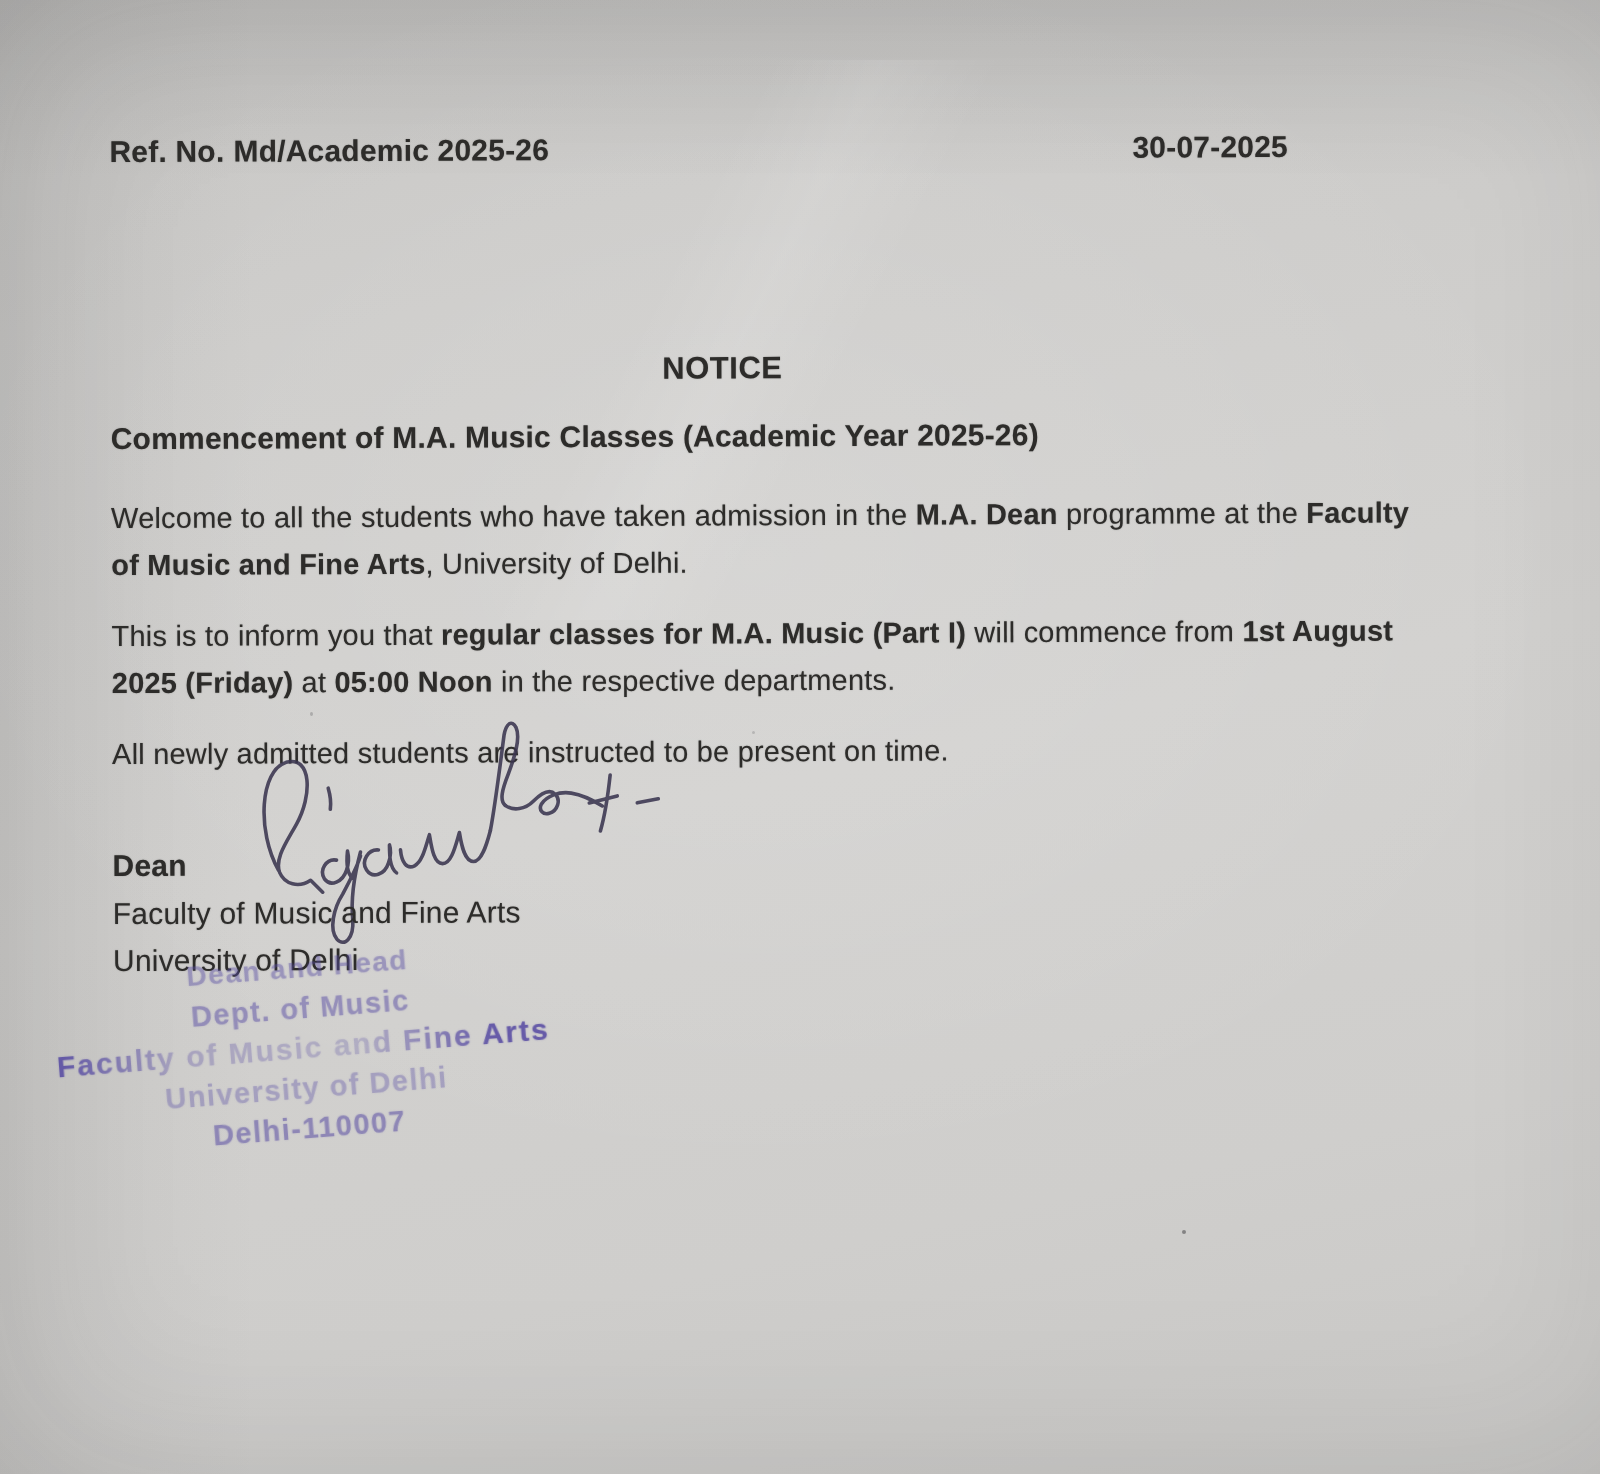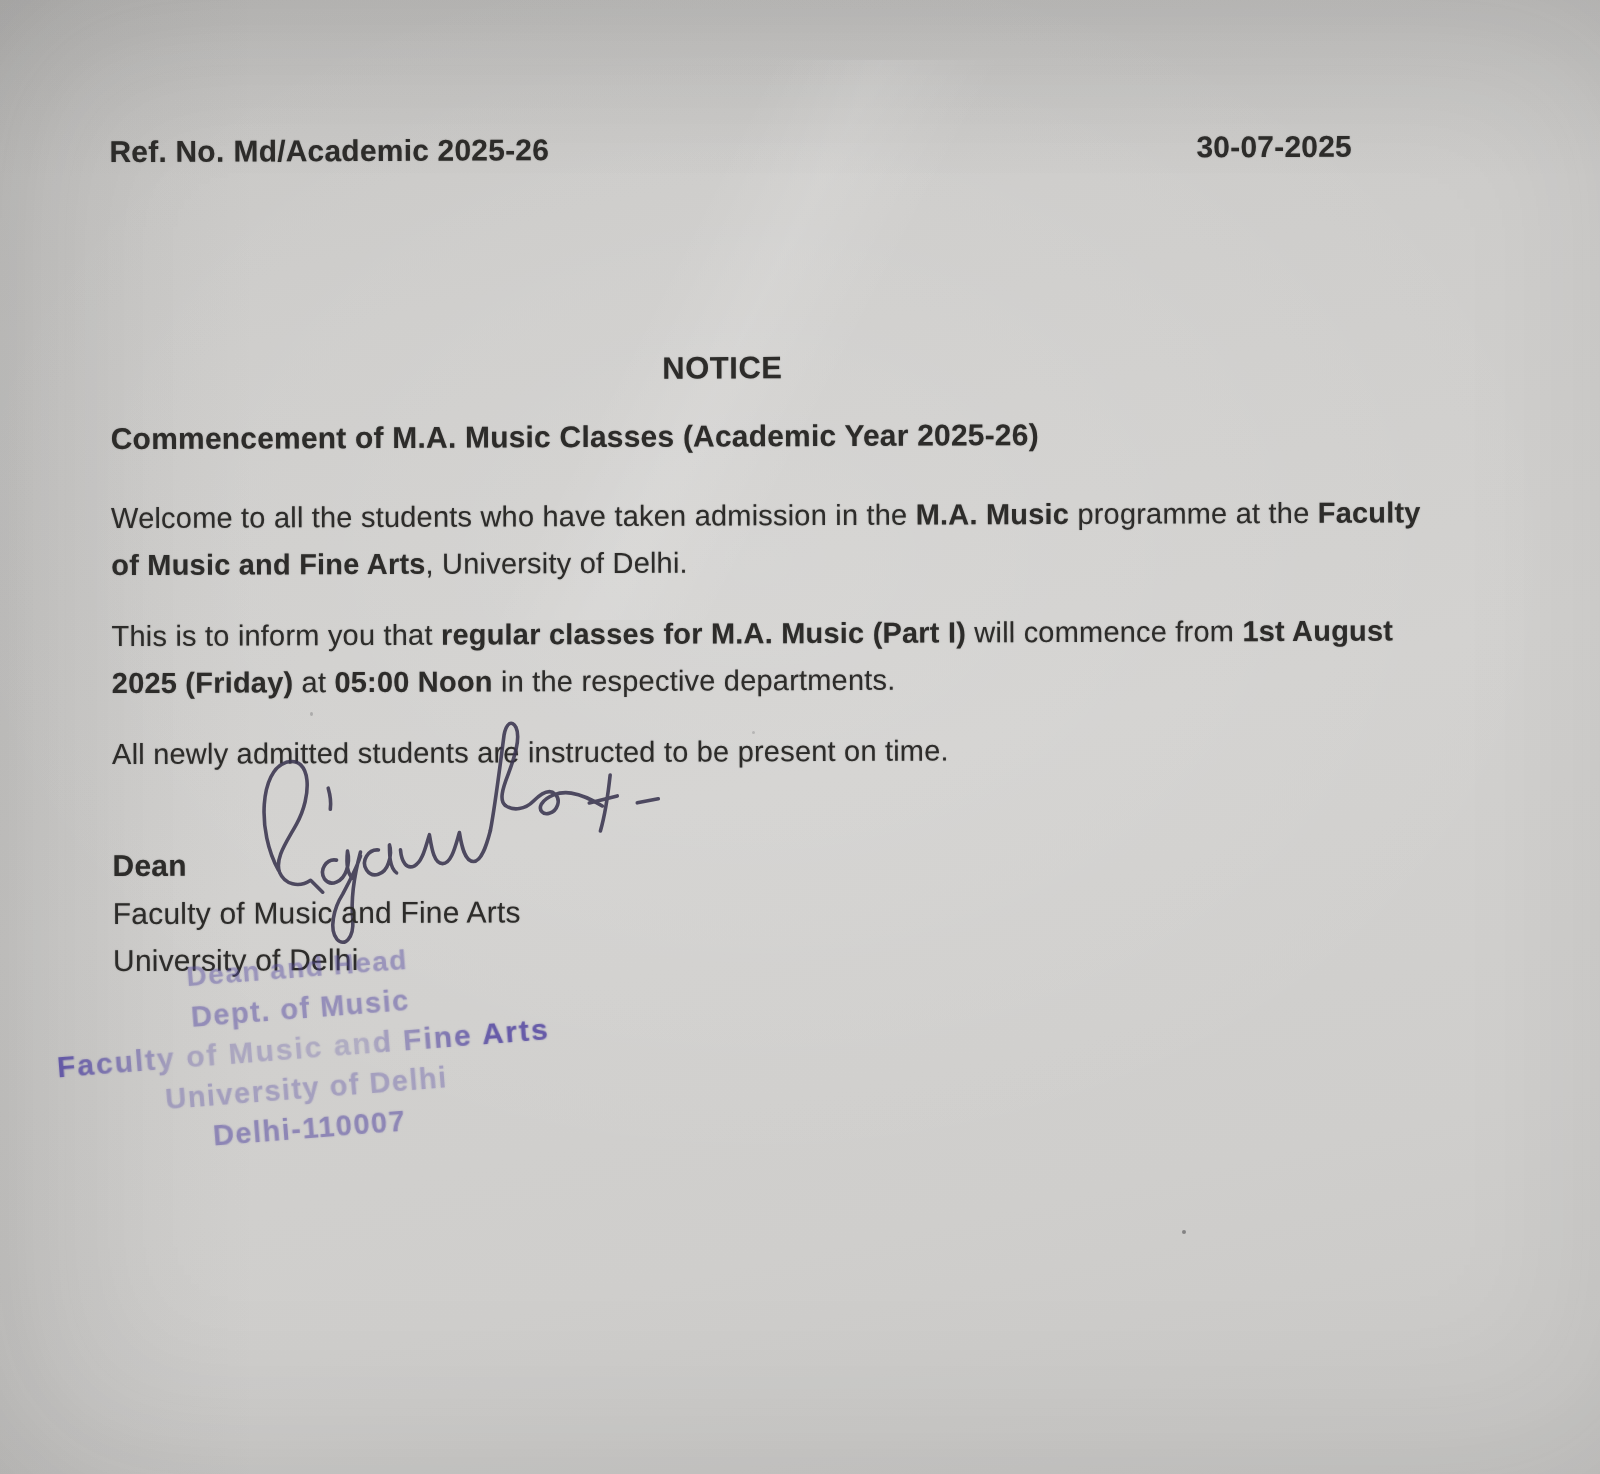--- a/index.html
+++ b/index.html
@@ -46,21 +46,21 @@
     color:#2d2c2a;
   }
   .txt{
     position:absolute;
     text-shadow:0 0 1.4px rgba(45,44,42,0.38);
     letter-spacing:0.2px;
   }
 
   .ref-label{left:112px; top:132px; font-size:30px; font-weight:700;}
   .ref-value{left:236px; top:132px; font-size:30px; font-weight:700;}
-  .date{left:1199px; top:132px; font-size:30px; font-weight:700;}
+  .date{left:1135px; top:132px; font-size:30px; font-weight:700;}
 
   .title{
     left:0; top:350px; width:1448px;
     text-align:center; font-size:31px; font-weight:700; letter-spacing:0.5px;
   }
   .subject{left:112px; top:419px; font-size:30px; font-weight:700;}
 
   .para{
     left:112px; width:1408px;
     font-size:29px; line-height:47px;
@@ -123,21 +123,21 @@
   <div id="content">
 
     <div class="txt ref-label">Ref. No.</div>
     <div class="txt ref-value">Md/Academic 2025-26</div>
     <div class="txt date">30-07-2025</div>
 
     <div class="txt title">NOTICE</div>
 
     <div class="txt subject">Commencement of M.A. Music Classes (Academic Year 2025-26)</div>
 
-    <div class="txt para p1"><span>Welcome to all the students who have taken admission in the </span><span class="seg-b">M.A. Music</span><span> programme at the </span><span class="seg-b">Faculty
+    <div class="txt para p1"><span>Welcome to all the students who have taken admission in the </span><span class="seg-b">M.A. Dean</span><span> programme at the </span><span class="seg-b">Faculty
 of Music and Fine Arts</span><span>, University of Delhi.</span></div>
     <div class="txt para p2"><span>This is to inform you that </span><span class="seg-b">regular classes for M.A. Music (Part I)</span><span> will commence from </span><span class="seg-b">1st August
 2025 (Friday)</span><span> at </span><span class="seg-b">05:00 Noon</span><span> in the respective departments.</span></div>
     <div class="txt para p3"><span>All newly admitted students are instructed to be present on time.</span></div>
 
     <div class="signature">
       <svg viewBox="0 0 420 244" fill="none" xmlns="http://www.w3.org/2000/svg">
         <g stroke="#3b3650" stroke-width="3.6" stroke-linecap="round" stroke-linejoin="round" opacity="0.88">
           <path d="M 30 152 C 8 112, 12 52, 38 44 C 64 37, 64 78, 48 106 C 38 124, 26 140, 31 154 C 36 166, 50 170, 62 162 L 74 174"></path>
           <path d="M 88 142 C 78 140, 70 152, 76 161 C 82 169, 94 164, 98 152 C 101 143, 100 137, 99 133 C 98 142, 98 155, 104 160"></path>

